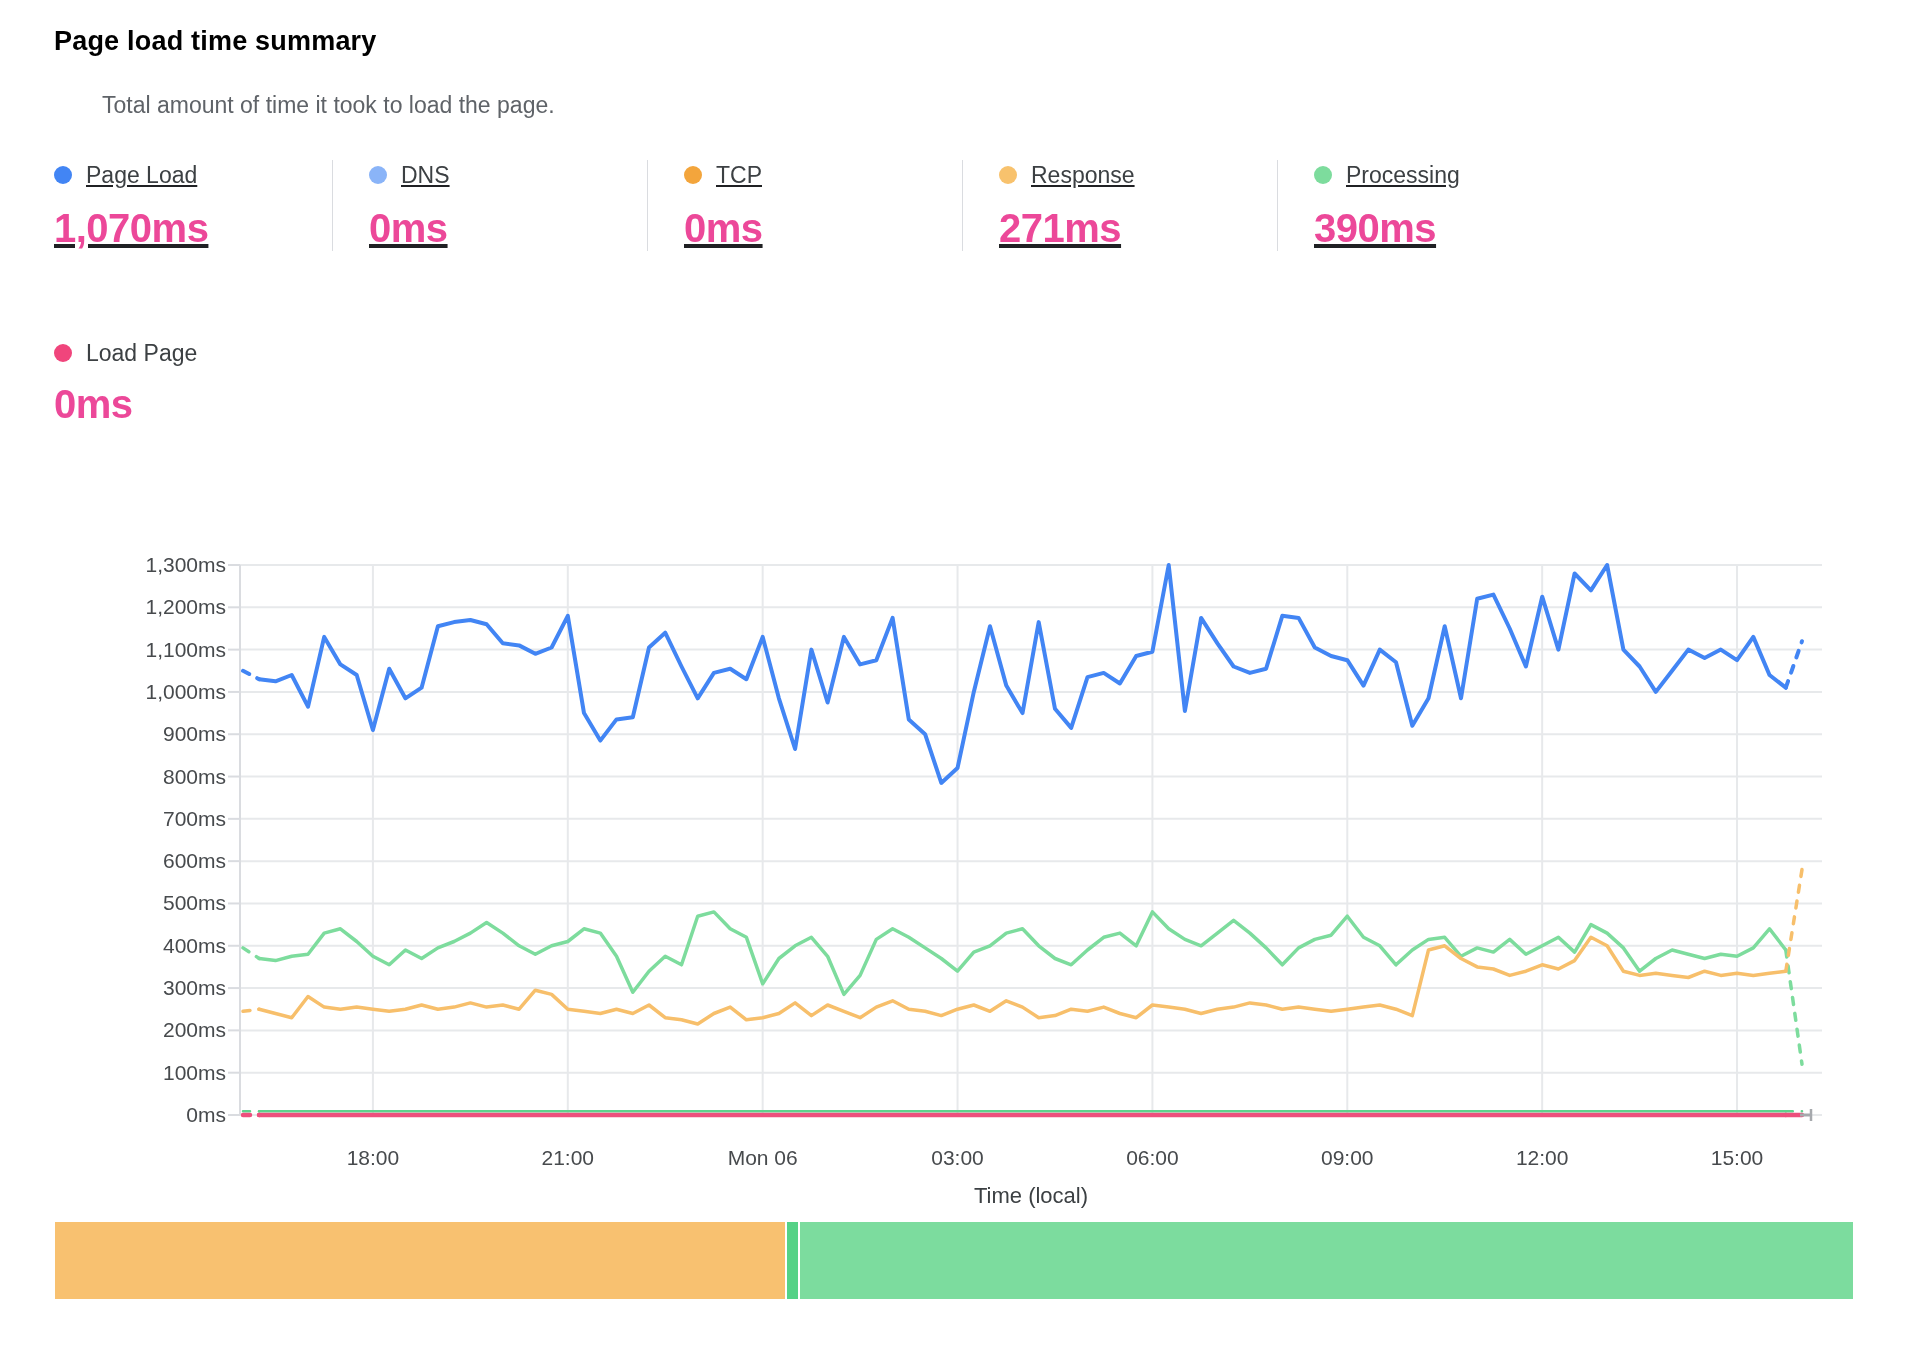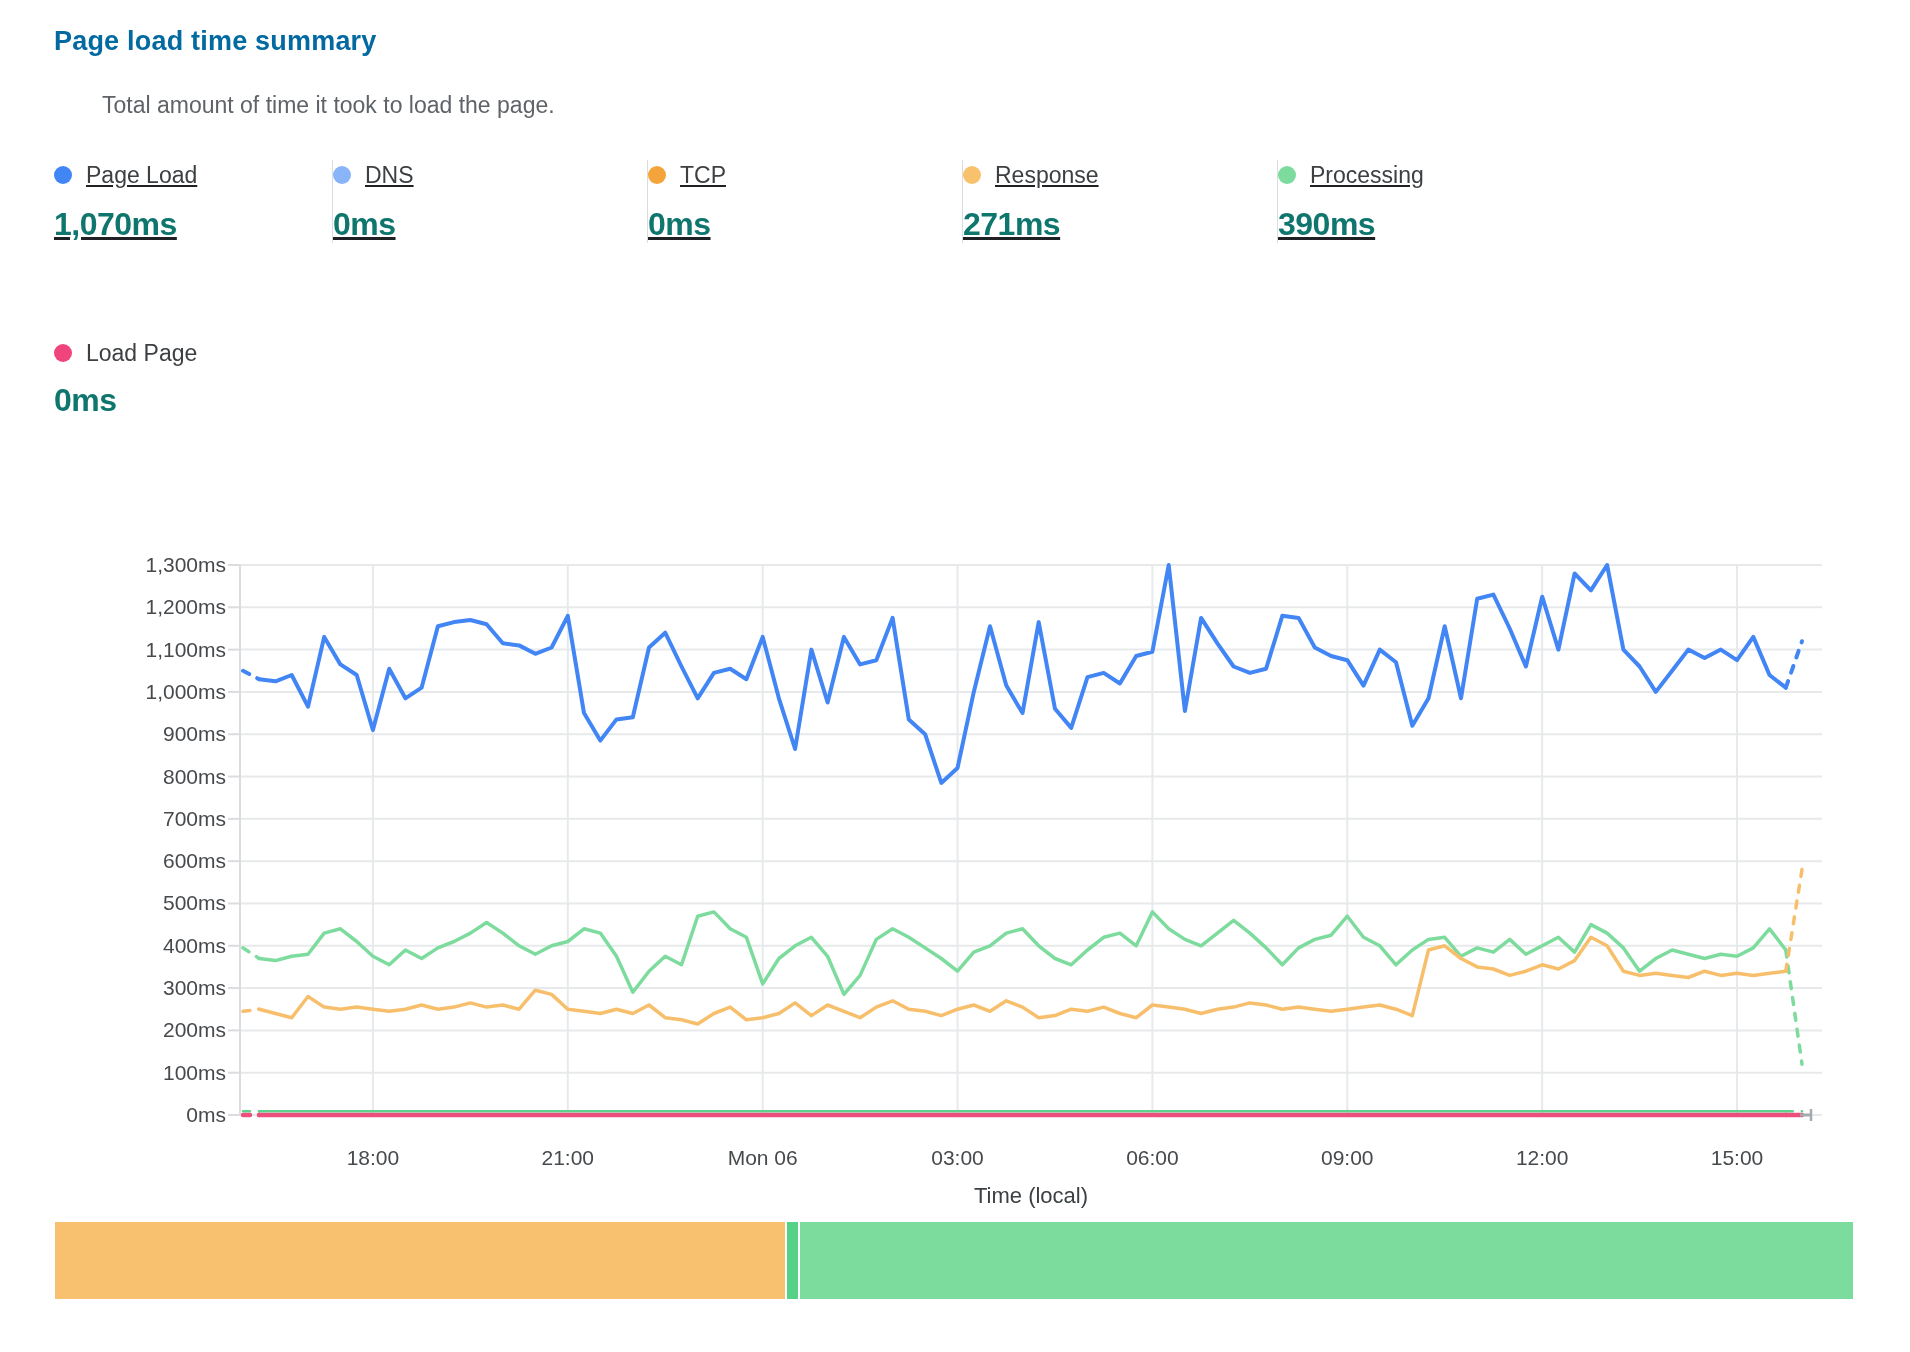--- a/index.html
+++ b/index.html
@@ -1,29 +1,29 @@
 <!DOCTYPE html>
 <html><head>
 <meta charset="utf-8">
 <style>
   html,body{margin:0;padding:0;background:#fff;}
   body{width:1910px;height:1352px;position:relative;overflow:hidden;
        font-family:"Liberation Sans","DejaVu Sans",sans-serif;color:#202124;}
   .abs{position:absolute;}
-  #page-title{left:54px;top:26px;font-size:27px;font-weight:700;color:#0369a1;letter-spacing:.2px;}
+  #page-title{left:54px;top:26px;font-size:27px;font-weight:700;color:#000000;letter-spacing:.2px;}
   #page-subtitle{left:54px;top:92px;font-size:23px;color:#5f6368;margin-left:48px;}
   
   #metrics-row{left:54px;top:160px;display:flex;text-decoration:underline;}
   .metric-cell{box-sizing:border-box;}
   .metric-cell.first{width:278px;}
-  .metric-cell:not(.first){width:315px;border-left:1px solid #dadce0;}
+  .metric-cell:not(.first){width:315px;border-left:1px solid #dadce0;padding-left:36px;}
   .dot-row{display:flex;align-items:center;gap:14px;height:30px;}
   .legend-dot{width:18px;height:18px;border-radius:50%;flex:0 0 auto;}
   .metric-label{font-size:23px;color:#3c4043;}
-  .metric-value{margin-top:16px;font-size:32px;font-weight:700;color:#0f766e;letter-spacing:-.5px;}
+  .metric-value{margin-top:16px;font-size:40px;font-weight:700;color:#ec4899;letter-spacing:-.5px;}
   #load-event-row{left:54px;top:338px;}
   #load-event-row .metric-value{margin-top:14px;}
   #chart-wrap{left:0;top:540px;width:1910px;height:700px;}
   #timeline-bar{left:55px;top:1222px;width:1801px;height:77px;display:flex;}
   .bar-seg{height:100%;}
   svg text{font-family:"Liberation Sans","DejaVu Sans",sans-serif;}
 </style>
 </head>
 <body>
 

